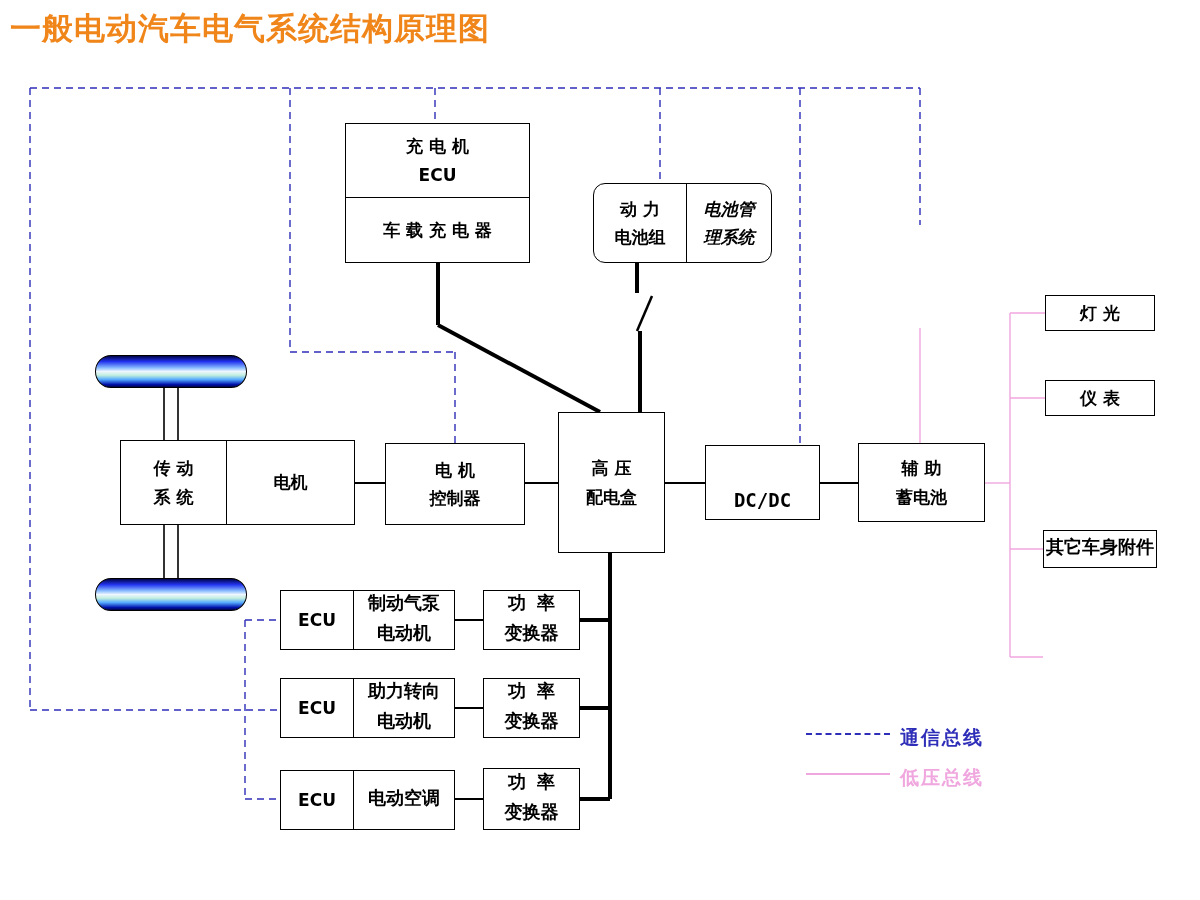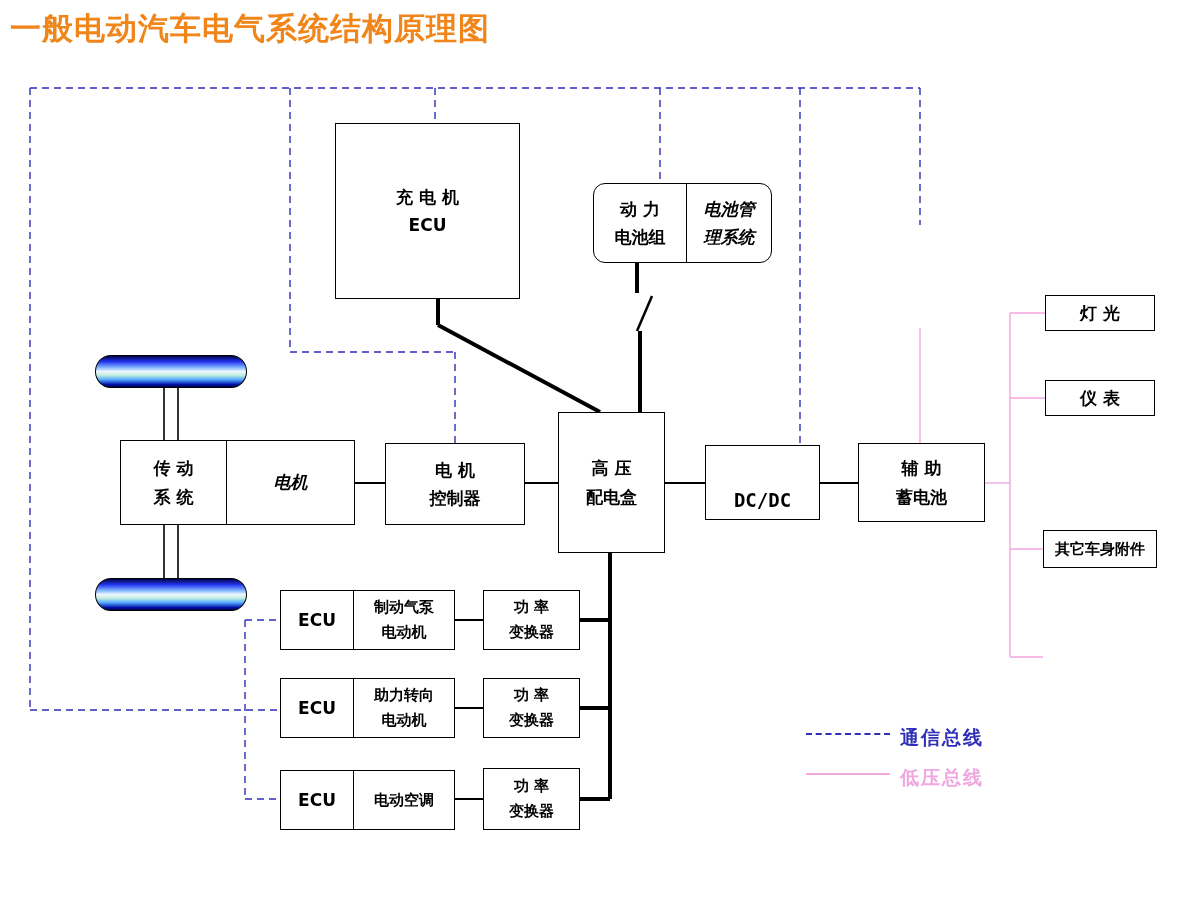--- a/index.html
+++ b/index.html
@@ -24,21 +24,21 @@
     display:flex;align-items:center;justify-content:center;
     font-weight:bold;font-size:17px;color:#000;box-sizing:border-box;
   }
   .lbl{white-space:pre-line;text-align:center;line-height:1.65;}
   .split{padding:0;align-items:stretch;}
   .split .cell{display:flex;align-items:center;justify-content:center;box-sizing:border-box;}
   .cell.vdiv{border-left:1.5px solid #000;}
   .col{flex-direction:column;align-items:stretch;}
   .col .cell{width:100%;}
   .cell.hdiv{border-top:1.5px solid #000;}
-  .small{font-size:15px;}
+  .small{font-size:18px;font-family:Liberation Mono, monospace;}
   .mono{font-family:"DejaVu Sans Mono",monospace;font-size:19px;margin-top:36px;}
 
   .wheel{
     position:absolute;width:150px;height:31px;z-index:2;
     border:1px solid #000;border-radius:16px/50%;
     background:linear-gradient(180deg,#00044a 0%,#2233ee 18%,#88bbff 38%,#eef6ff 50%,#c2eede 62%,#55aaff 76%,#0011aa 92%,#000444 100%);
   }
 
   .legend{position:absolute;left:806px;top:714px;z-index:2;}
   .legend-row{display:flex;align-items:center;height:40px;}
@@ -107,24 +107,27 @@
       <path class="mid" d="M455,708 H483"></path>
       <path class="mid" d="M455,799 H483"></path>
       <path class="axle" d="M164,386 V578"></path>
       <path class="axle" d="M178,386 V578"></path>
     </g>
   </svg>
 
   <div class="wheel" style="left:95px;top:355px;"></div>
   <div class="wheel" style="left:95px;top:578px;"></div>
 
-  <div class="box split col" style="left:335px;top:123px;width:185px;height:176px;justify-content:center;">
+  <div class="box split col" style="left:345px;top:123px;width:185px;height:140px;justify-content:center;">
     <div class="cell" style="height:73px;">
       <span class="lbl">充 电 机
 ECU</span>
+    </div>
+    <div class="cell hdiv" style="flex:1;">
+      <span class="lbl">车 载 充 电 器</span>
     </div>
   </div>
 
   <div class="box split" style="left:593px;top:183px;width:179px;height:80px;border-radius:12px;">
     <div class="cell" style="width:92px;">
       <span class="lbl">动 力
 电池组</span>
     </div>
     <div class="cell vdiv" style="flex:1;font-style:italic;">
       <span class="lbl">电池管
@@ -141,21 +144,21 @@
   </div>
   <div class="box small" style="left:1043px;top:530px;width:114px;height:38px;">
     <span class="lbl">其它车身附件</span>
   </div>
 
   <div class="box split" style="left:120px;top:440px;width:235px;height:85px;">
     <div class="cell" style="width:105px;">
       <span class="lbl">传 动
 系 统</span>
     </div>
-    <div class="cell vdiv" style="flex:1;font-style:italic;">
+    <div class="cell vdiv" style="flex:1;">
       <span class="lbl">电机</span>
     </div>
   </div>
 
   <div class="box" style="left:385px;top:443px;width:140px;height:82px;">
     <span class="lbl">电 机
 控制器</span>
   </div>
 
   <div class="box" style="left:558px;top:412px;width:107px;height:141px;">

